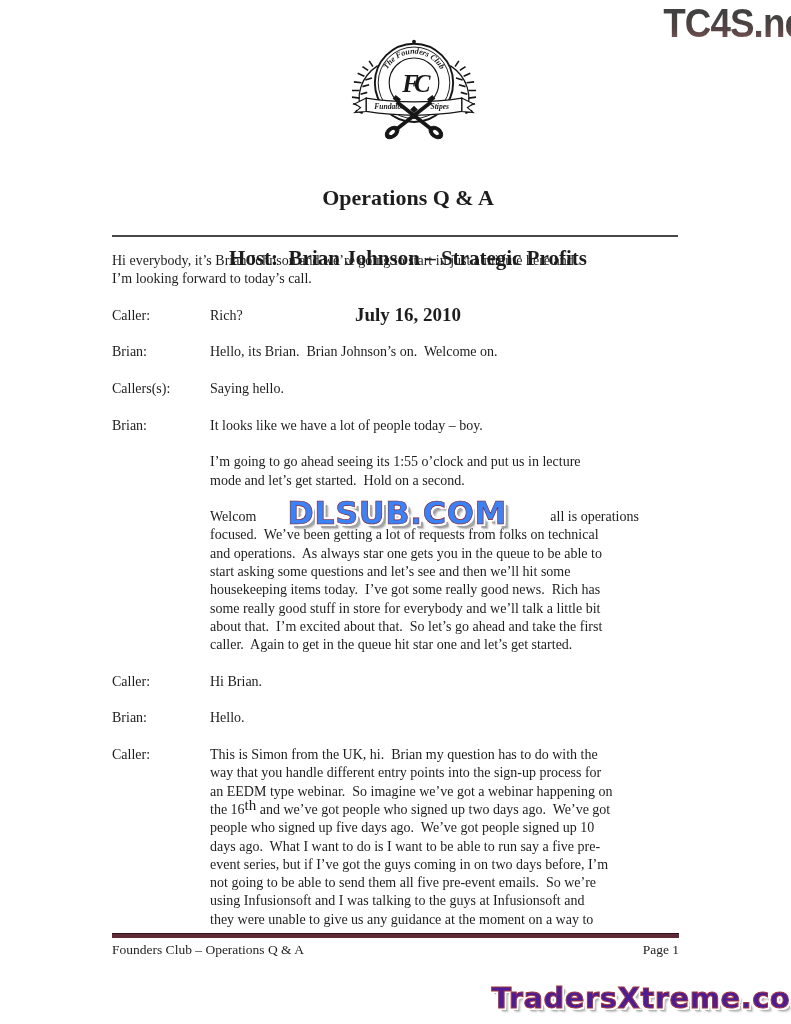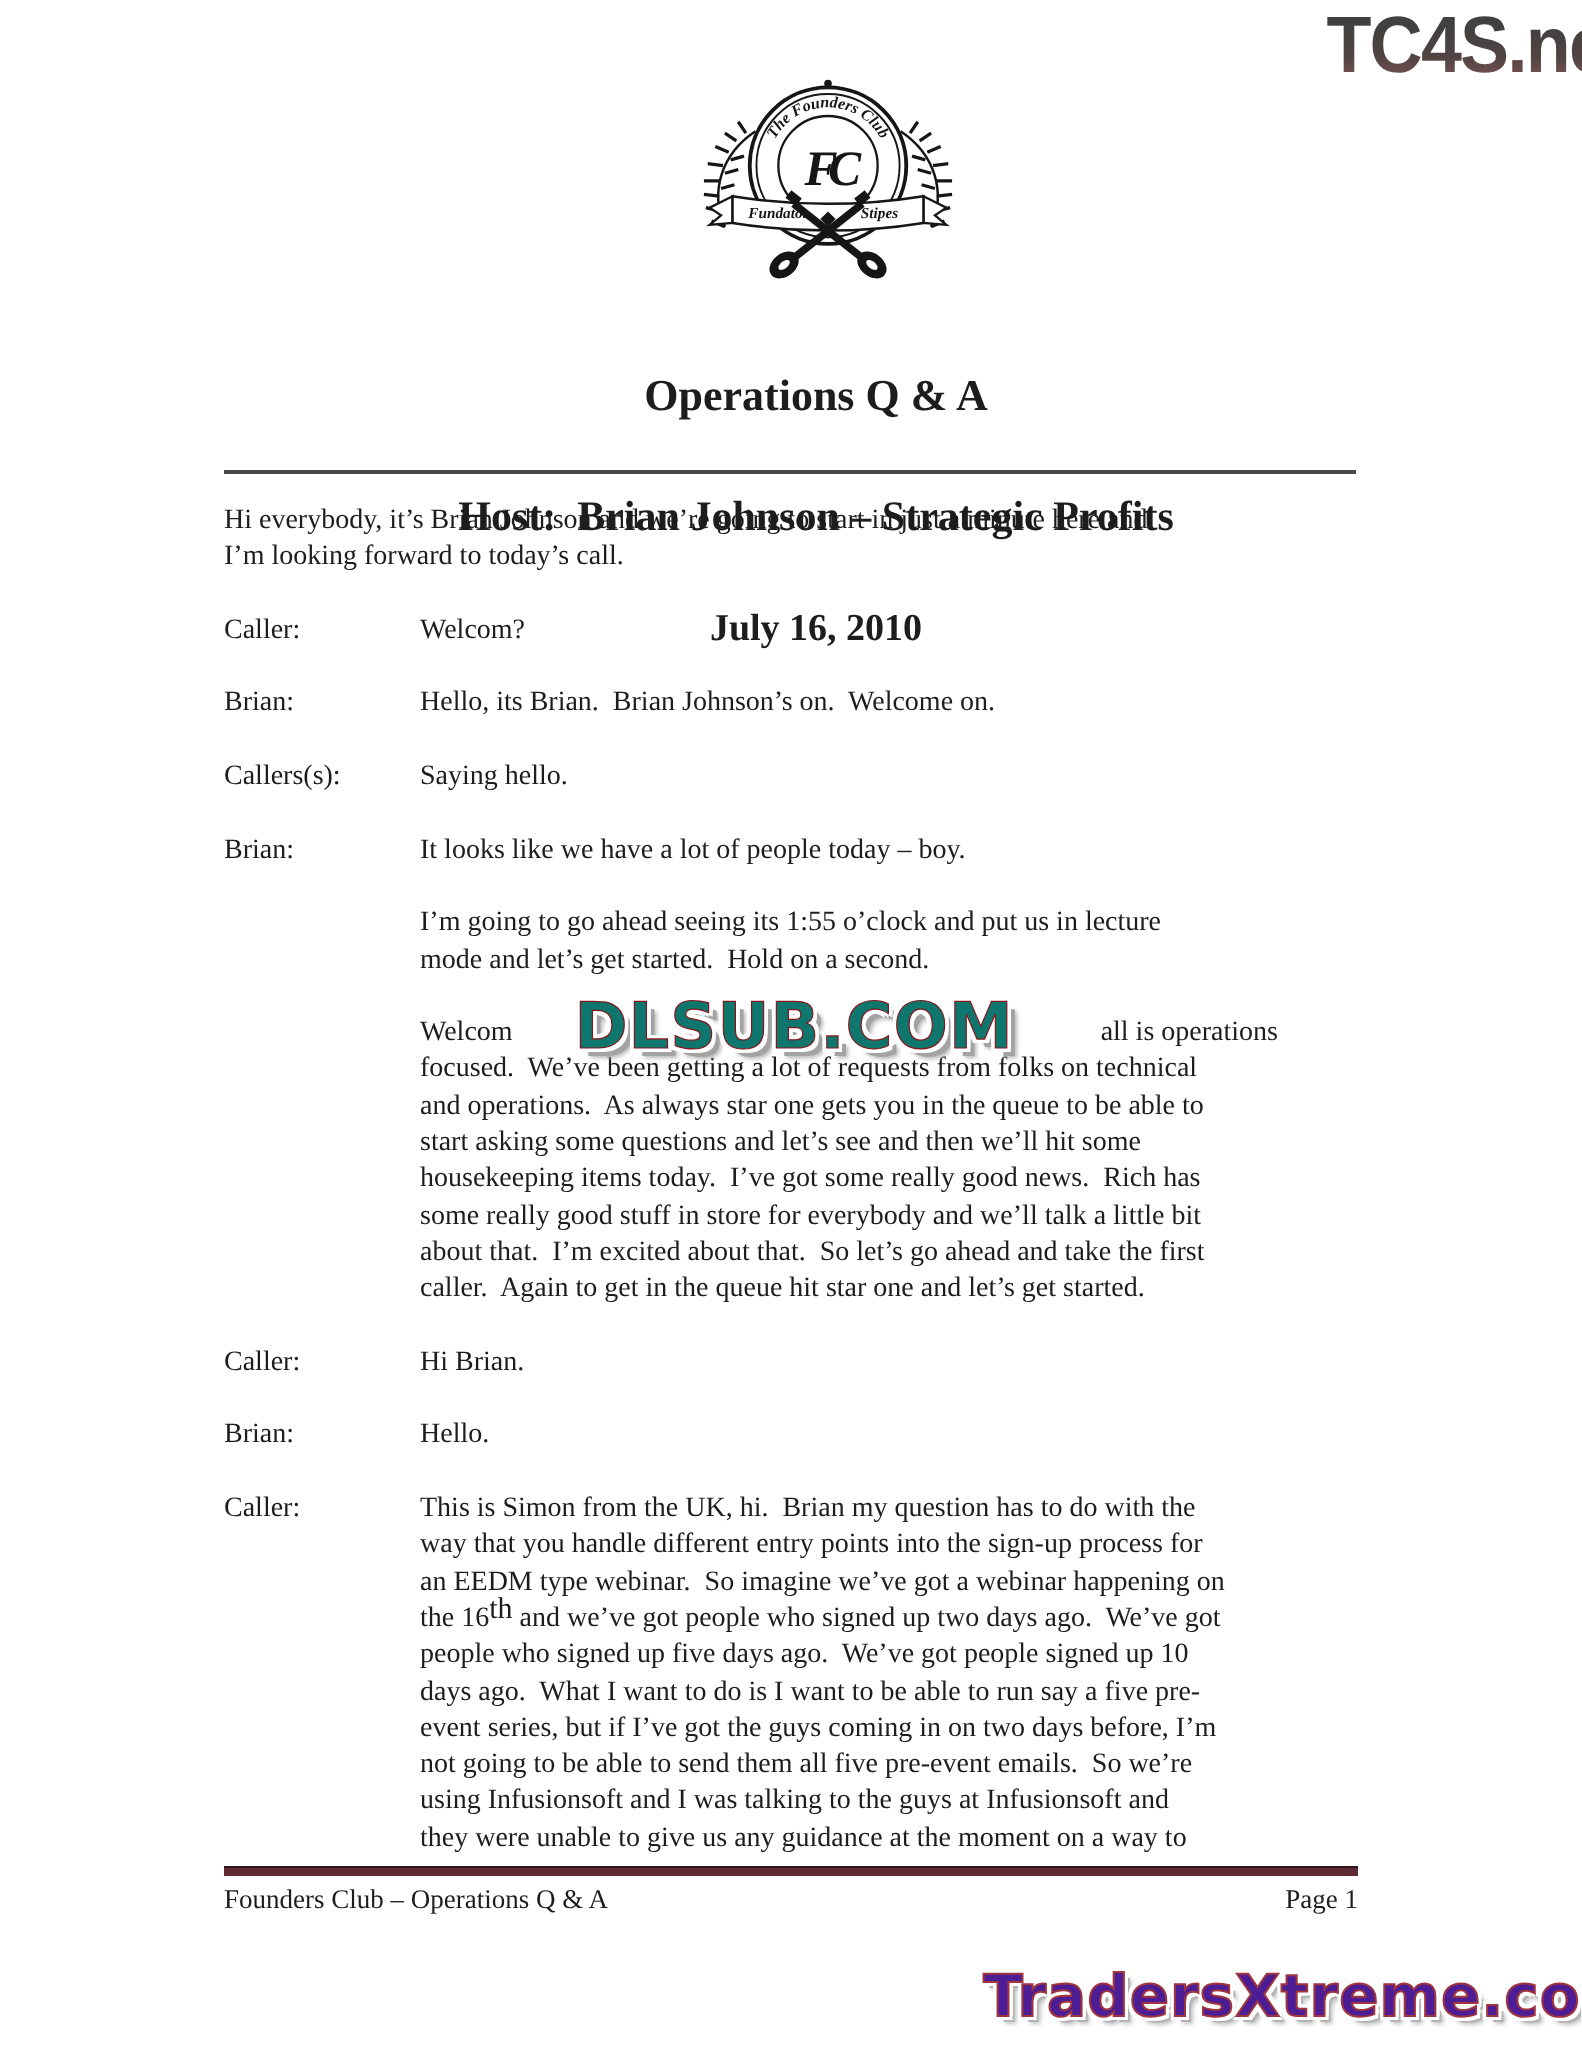--- a/index.html
+++ b/index.html
@@ -44,21 +44,21 @@
   .entry.fullw { display:block; }
   .ob-line { white-space:nowrap; }
   .ob-gap { display:inline-block; width:294px; }
   sup { font-size:15px; vertical-align:4px; line-height:0; }
 
   
   .wm-dlsub {
     position:absolute; left:246px; top:493px; width:302px; height:40px;
     text-align:center; font-family:"DejaVu Sans", sans-serif;
     font-weight:800; font-size:32px; line-height:40px; letter-spacing:0.5px;
-    color:#0f766e; -webkit-text-stroke:0.6px #871419; z-index:6; white-space:nowrap;
+    color:#3b82f6; -webkit-text-stroke:0.6px #871419; z-index:6; white-space:nowrap;
     text-shadow:
       -2px 0 0 #ffffff, 2px 0 0 #ffffff, 0 -2px 0 #ffffff, 0 2px 0 #ffffff,
       -2px -2px 0 #ffffff, 2px -2px 0 #ffffff, -2px 2px 0 #ffffff, 2px 2px 0 #ffffff,
       4px 4px 0 #a3a3a3, 5px 5px 2px #b5b5b5;
   }
 
   
   .footer-rule {
     position:absolute; left:112px; width:567px; top:933px; height:4px;
     background:#5d2a36; border-top:1px solid #31151d;
@@ -145,21 +145,21 @@
 
   <div class="head-rule"></div>
 
   <div class="transcript">
       <div class="entry fullw">
         <div class="txt full">Hi everybody, it’s Brian Johnson and we’re going to start in just a minute here and
 I’m looking forward to today’s call.</div>
       </div>
       <div class="entry">
         <div class="spk">Caller:</div>
-        <div class="txt">Welcom?</div>
+        <div class="txt">Rich?</div>
       </div>
       <div class="entry">
         <div class="spk">Brian:</div>
         <div class="txt">Hello, its Brian.  Brian Johnson’s on.  Welcome on.</div>
       </div>
       <div class="entry">
         <div class="spk">Callers(s):</div>
         <div class="txt">Saying hello.</div>
       </div>
       <div class="entry">

